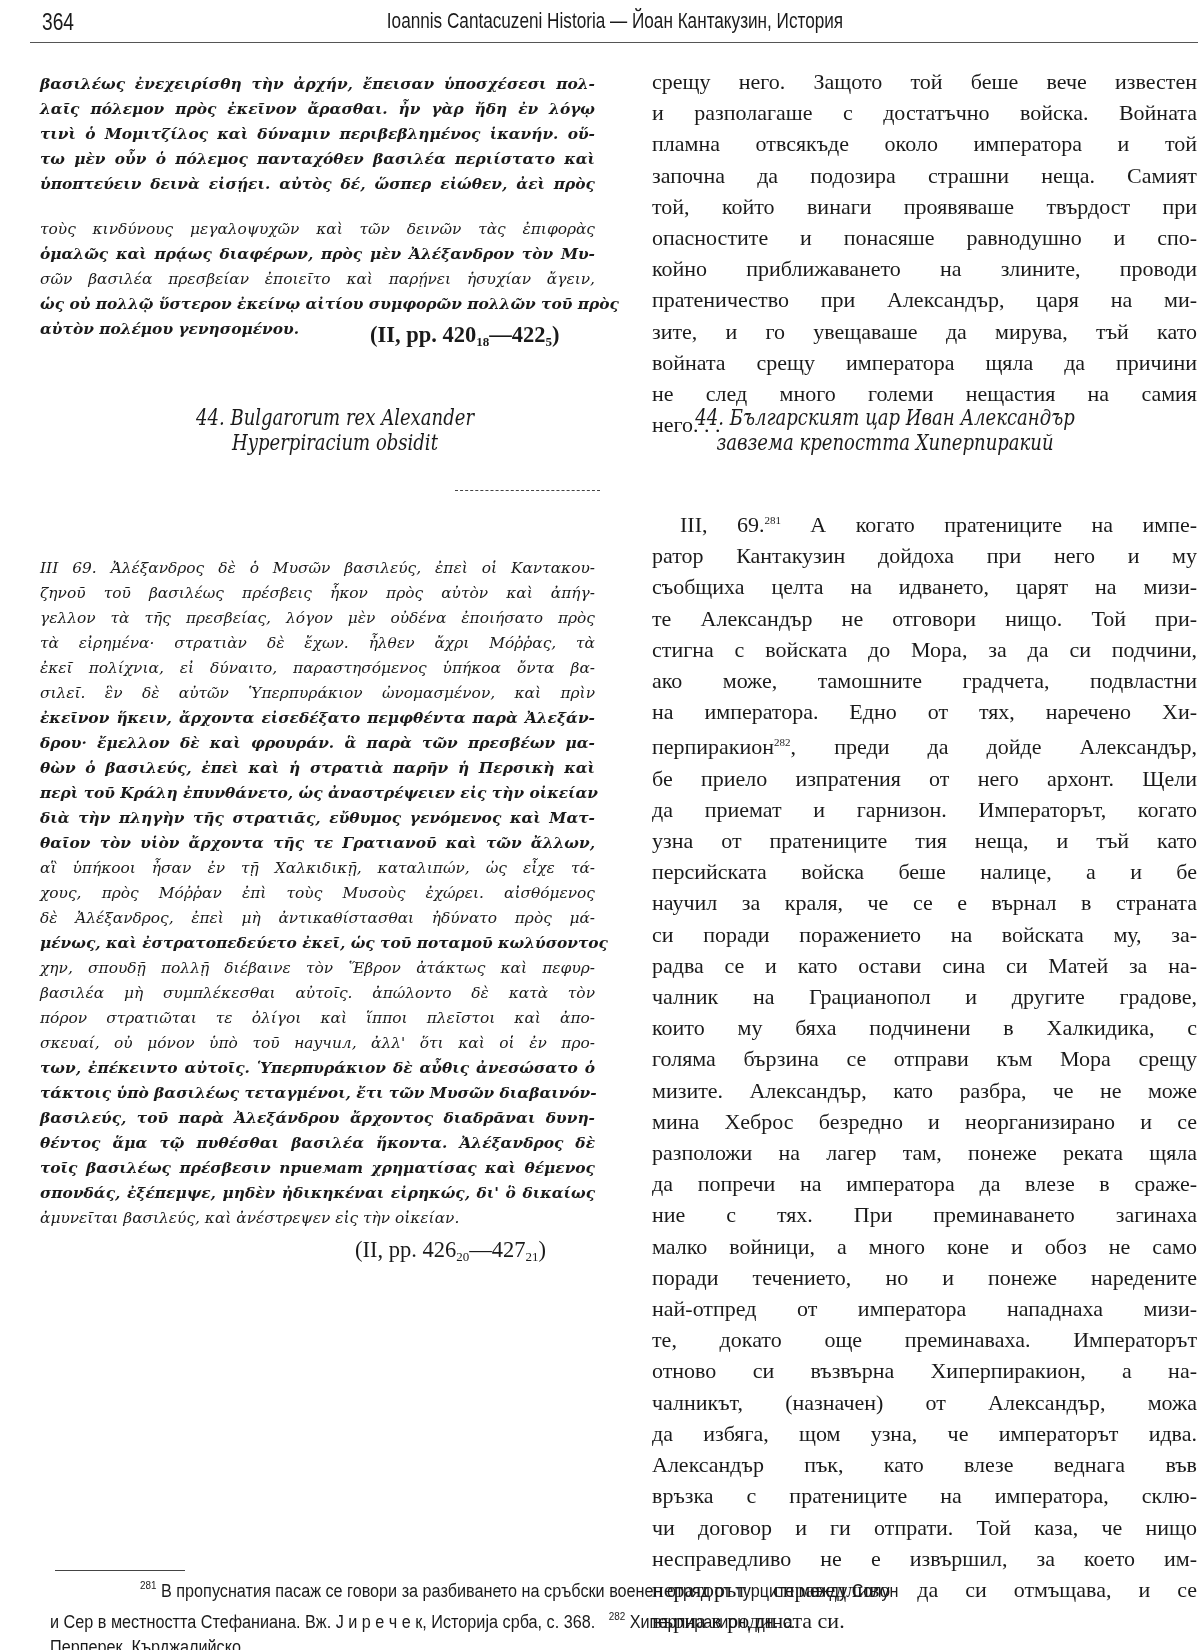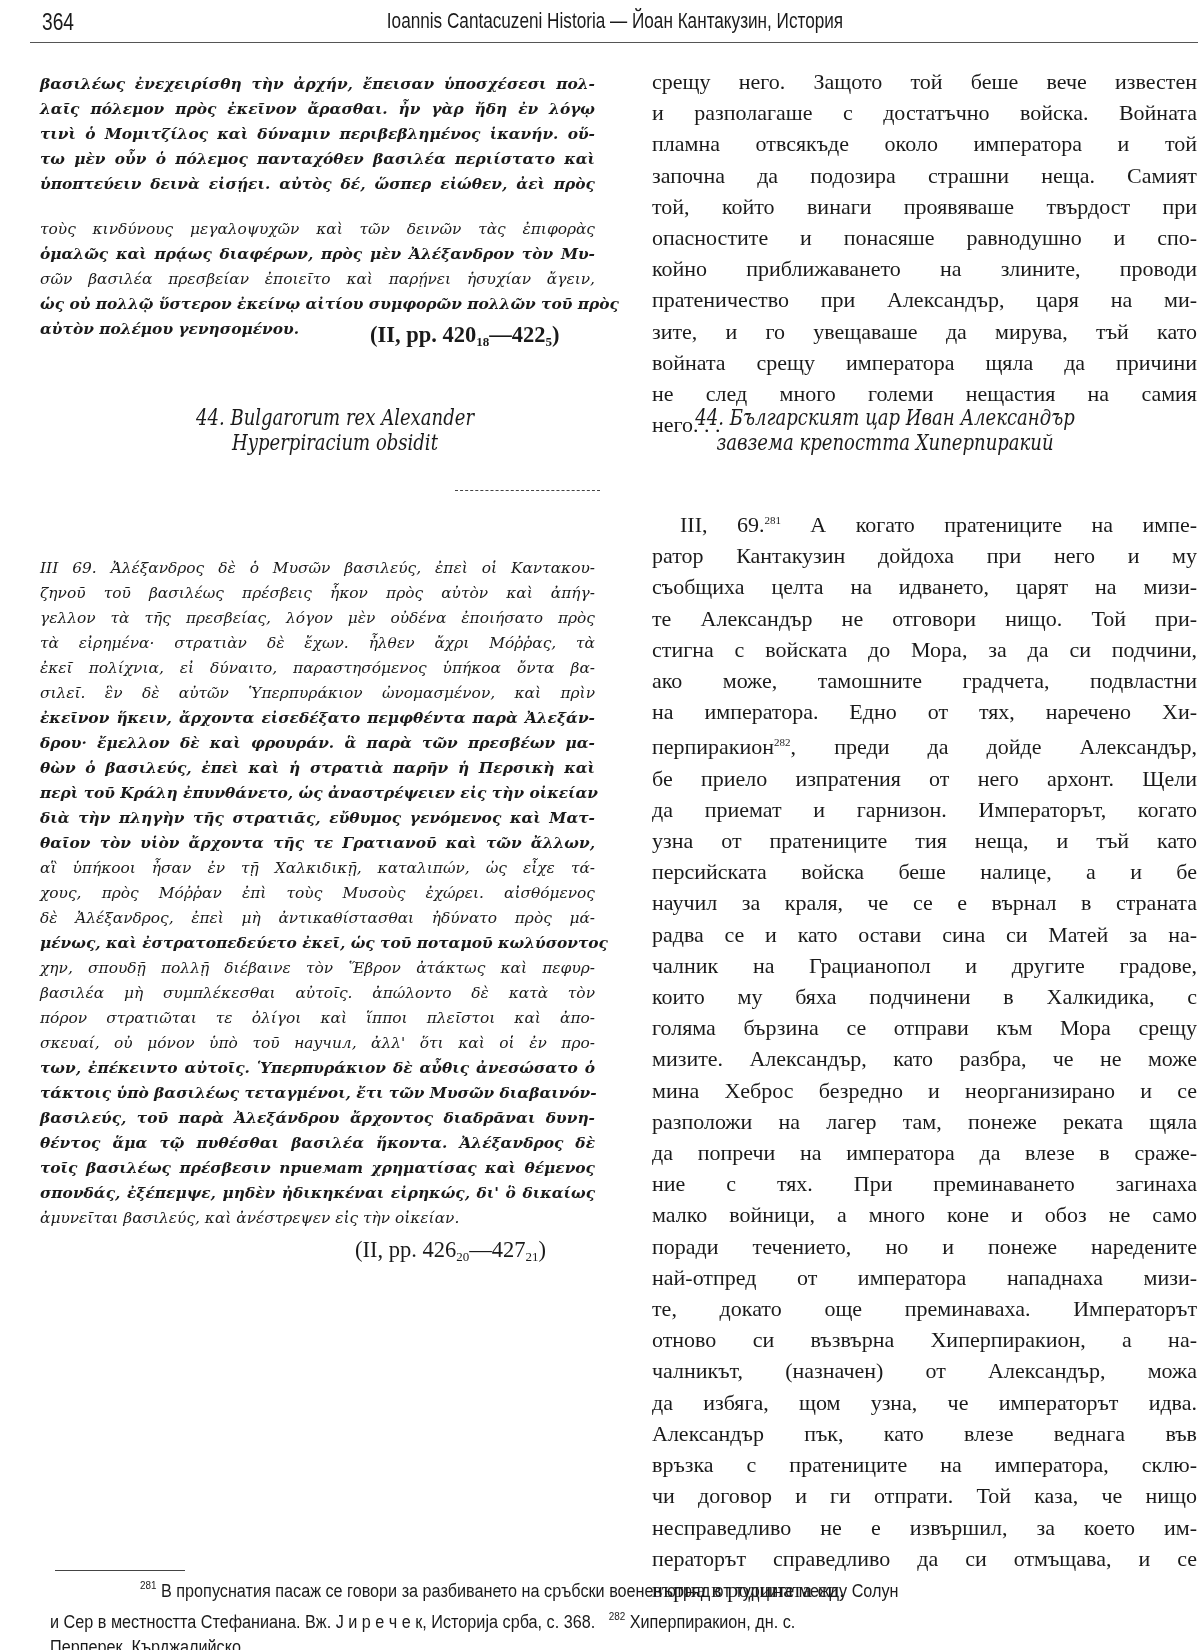--- a/index.html
+++ b/index.html
@@ -126,20 +126,21 @@
     <span class="l">те Александър не отговори нищо. Той при-</span>
     <span class="l">стигна с войската до Мора, за да си подчини,</span>
     <span class="l">ако може, тамошните градчета, подвластни</span>
     <span class="l">на императора. Едно от тях, наречено Хи-</span>
     <span class="l"><span>перпиракион</span><sup>282</sup><span>, преди да дойде Александър,</span></span>
     <span class="l">бе приело изпратения от него архонт. Щели</span>
     <span class="l">да приемат и гарнизон. Императорът, когато</span>
     <span class="l">узна от пратениците тия неща, и тъй като</span>
     <span class="l">персийската войска беше налице, а и бе</span>
     <span class="l">научил за краля, че се е върнал в страната</span>
+    <span class="l">си поради поражението на войската му, за-</span>
     <span class="l">радва се и като остави сина си Матей за на-</span>
     <span class="l">чалник на Грацианопол и другите градове,</span>
     <span class="l">които му бяха подчинени в Халкидика, с</span>
     <span class="l">голяма бързина се отправи към Мора срещу</span>
     <span class="l">мизите. Александър, като разбра, че не може</span>
     <span class="l">мина Хеброс безредно и неорганизирано и се</span>
     <span class="l">разположи на лагер там, понеже реката щяла</span>
     <span class="l">да попречи на императора да влезе в сраже-</span>
     <span class="l">ние с тях. При преминаването загинаха</span>
     <span class="l">малко войници, а много коне и обоз не само</span>

